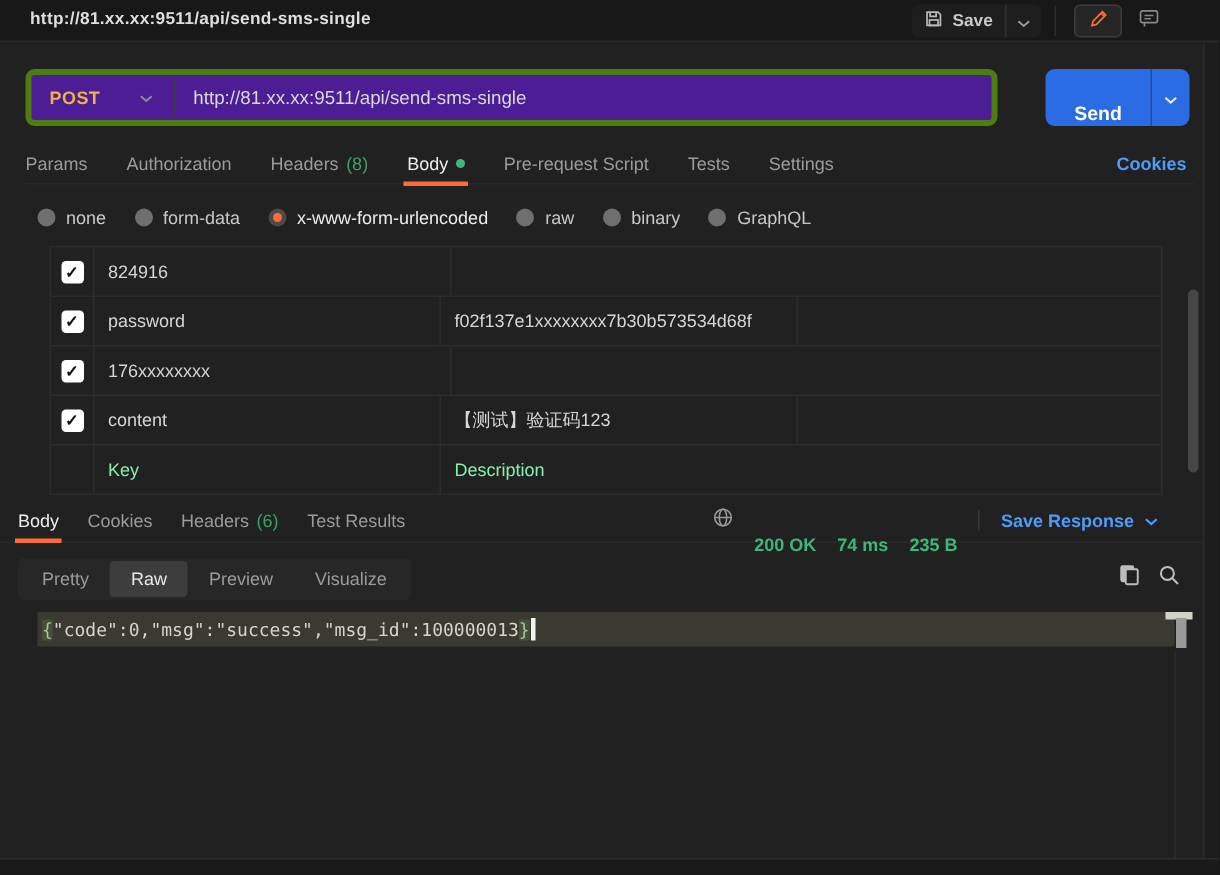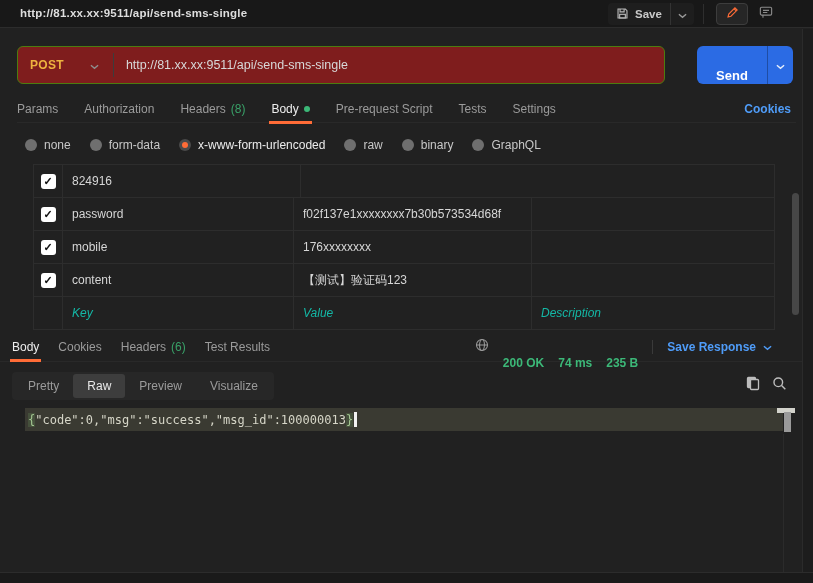--- a/index.html
+++ b/index.html
@@ -15,21 +15,21 @@
   .topbar{position:absolute;left:0;top:0;width:813px;height:28px;background:#181818;border-bottom:1px solid #2c2c2c;}
   .tab-title{position:absolute;left:20px;top:7px;font-size:11.5px;font-weight:700;color:#dedede;letter-spacing:.2px;}
   .save-group{position:absolute;left:608px;top:3px;height:22px;display:flex;align-items:center;background:#1e1e1e;border-radius:4px;}
   .save-btn{display:flex;align-items:center;gap:6px;background:none;border:none;color:#c9c9c9;font-size:11.5px;font-weight:700;padding:0 8px;height:22px;cursor:pointer;font-family:inherit;}
   .save-caret{background:none;border:none;border-left:1px solid #333;height:22px;width:24px;display:flex;align-items:center;justify-content:center;cursor:pointer;}
   .topbar-sep{position:absolute;left:703px;top:4px;width:1px;height:20px;background:#2e2e2e;}
   .edit-btn{position:absolute;left:716px;top:3px;width:32px;height:22px;background:#262626;border:1px solid #3d3d3d;border-radius:4px;display:flex;align-items:center;justify-content:center;cursor:pointer;}
   .comment-btn{position:absolute;left:752px;top:3px;width:28px;height:22px;background:none;border:none;display:flex;align-items:center;justify-content:center;cursor:pointer;}
 
   
-  .url-bar{position:absolute;left:17px;top:46px;width:648px;height:38px;background:#7f1d1d;border:1px solid #4d7c0f;border-radius:6px;display:flex;align-items:center;}
+  .url-bar{position:absolute;left:17px;top:46px;width:648px;height:38px;background:#4c1d95;border:4px solid #4d7c0f;border-radius:6px;display:flex;align-items:center;}
   .method{display:flex;align-items:center;gap:26px;padding:0 14px 0 12px;cursor:pointer;}
   .method-label{color:var(--method-post);font-size:12px;font-weight:700;letter-spacing:.3px;}
   .url-divider{width:1px;height:24px;background:#3c3c3c;}
   .url-input{flex:1;background:transparent;border:none;outline:none;color:#d8d8d8;font-size:12.5px;padding:0 12px;font-family:inherit;}
   .send-group{position:absolute;left:697px;top:46px;width:96px;height:38px;display:flex;border-radius:6px;overflow:hidden;background:var(--send-blue);}
   .send-btn{flex:1;background:transparent;border:none;color:#fff;font-size:13px;font-weight:700;cursor:pointer;font-family:inherit;margin-top:20px;}
   .send-caret{width:26px;background:transparent;border:none;border-left:1px solid rgba(0,0,0,.28);display:flex;align-items:center;justify-content:center;cursor:pointer;}
 
   
   .req-tabs{position:absolute;left:17px;top:96px;right:17px;height:27px;display:flex;align-items:center;gap:26px;border-bottom:1px solid #292929;}
@@ -51,21 +51,21 @@
 
   
   .ptable{position:absolute;left:33px;top:164px;width:742px;border-top:1px solid #2d2d2d;border-left:1px solid #2d2d2d;border-right:1px solid #2d2d2d;}
   .prow{display:flex;height:33px;border-bottom:1px solid #2d2d2d;align-items:stretch;}
   .cell{display:flex;align-items:center;font-size:12px;color:#d6d6d6;padding:0 9px;border-right:1px solid #2d2d2d;overflow:hidden;white-space:nowrap;}
   .c-check{width:29px;justify-content:center;padding:0;}
   .c-key{width:231px;}
   .c-val{width:238px;}
   .c-desc{flex:1;border-right:none;}
   .checkbox{width:15px;height:15px;background:#fff;border-radius:3px;display:flex;align-items:center;justify-content:center;color:#111;font-size:11px;font-weight:700;cursor:pointer;}
-  .ph{color:#14b8a6;font-style:italic;}
+  .ph{color:#86efac;}
 
   .params-scrollbar{position:absolute;left:792px;top:193px;width:7px;height:122px;border-radius:4px;background:#474747;}
   .right-strip{position:absolute;left:802px;top:29px;width:11px;height:543px;background:#1d1d1d;border-left:1px solid #2b2b2b;}
 
   
   .resp-header{position:absolute;left:0;top:332px;width:802px;height:30px;border-bottom:1px solid #292929;}
   .resp-tabs{position:absolute;left:12px;top:0;height:30px;display:flex;align-items:center;gap:19px;}
   .resp-meta{position:absolute;right:30px;top:0;height:30px;display:flex;align-items:center;gap:14px;}
   .meta-green{font-size:12px;font-weight:600;color:var(--success-green);margin-top:32px;}
   .meta-sep{width:1px;height:14px;background:#3a3a3a;}
@@ -225,36 +225,34 @@
           <span class="checkbox">✓</span>
         </div>
       <div class="cell c-key">password</div>
       <div class="cell c-val">f02f137e1xxxxxxxx7b30b573534d68f</div>
       <div class="cell c-desc"></div>
     </div>
     <div class="prow">
       <div class="cell c-check">
           <span class="checkbox">✓</span>
         </div>
-      <div class="cell c-key">mobile</div>
       <div class="cell c-val">176xxxxxxxx</div>
       <div class="cell c-desc"></div>
     </div>
     <div class="prow">
       <div class="cell c-check">
           <span class="checkbox">✓</span>
         </div>
       <div class="cell c-key">content</div>
       <div class="cell c-val">【测试】验证码123</div>
       <div class="cell c-desc"></div>
     </div>
     <div class="prow">
       <div class="cell c-check"></div>
       <div class="cell c-key ph">Key</div>
-      <div class="cell c-val ph">Value</div>
       <div class="cell c-desc ph">Description</div>
     </div>
   </div>
   <div class="params-scrollbar"></div>
   <div class="right-strip"></div>
 
   <div class="resp-header">
     <div class="resp-tabs">
       <div class="rtab active">
         <span>Body</span>

